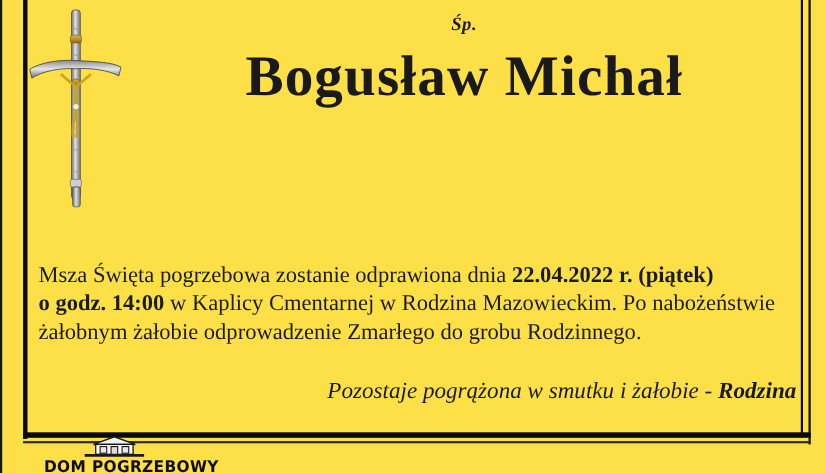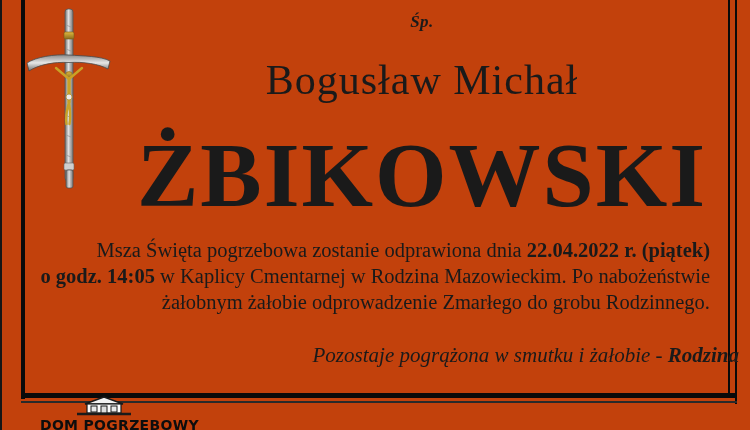--- a/index.html
+++ b/index.html
@@ -1,49 +1,49 @@
 <!DOCTYPE html>
 <html><head>
 <meta charset="utf-8">
 <style>
   html,body{margin:0;padding:0;}
   body{
     width:750px;height:430px;overflow:hidden;background:#ffffff;
     font-family:"Liberation Serif","DejaVu Serif",serif;color:#1a1a1a;
   }
-  #card{position:relative;width:750px;height:430px;background:#c2410c;}
+  #card{position:relative;width:750px;height:430px;background:#fde047;}
 
   
   .fl{position:absolute;background:#0a0a0a;}
   #edge-left-outer{left:0;top:0;width:2px;height:430px;background:#161616;}
   #frame-left{left:21px;top:0;width:4px;height:399px;}
   #frame-right-inner{left:728px;top:0;width:2px;height:398px;}
   #frame-right-outer{left:735px;top:0;width:2px;height:404px;}
   #frame-bottom-thick{left:21px;top:393px;width:716px;height:5px;}
   #frame-bottom-thin{left:21px;top:401px;width:716px;height:2px;background:#2a2a2a;}
 
   
   #crucifix{position:absolute;left:24px;top:5px;width:90px;height:190px;}
 
   
   .center-stack{position:absolute;left:112px;right:18px;text-align:center;}
   #sp{top:12px;font-size:17px;font-style:italic;font-weight:bold;letter-spacing:.5px;}
-  #first-names{top:44px;font-size:42px;font-weight:normal;line-height:1;letter-spacing:1px;white-space:nowrap;margin-top:15px;}
+  #first-names{top:44px;font-size:52px;font-weight:bold;line-height:1;letter-spacing:1px;white-space:nowrap;}
   #surname{top:129px;font-size:92px;font-weight:bold;line-height:1;letter-spacing:2px;white-space:nowrap;}
 
   
   #announcement{
     position:absolute;left:35px;right:40px;top:237px;
-    text-align:right;font-size:20.5px;line-height:26px;
+    text-align:left;font-size:20.5px;line-height:26px;
   }
   #announcement .b, #closing .b{font-weight:bold;}
 
   
   #closing{
-    position:absolute;left:40px;right:11px;top:343px;
+    position:absolute;left:40px;right:26px;top:343px;
     text-align:right;font-style:italic;font-size:21px;
   }
 
   
   #logo{position:absolute;left:40px;top:396px;width:128px;text-align:center;}
   #logo-icon{display:block;margin:0 auto;}
   #logo-name{
     margin-top:0;font-family:"DejaVu Sans","Liberation Sans",sans-serif;
     font-weight:bold;font-size:14px;letter-spacing:.3px;white-space:nowrap;
     color:#0d0d0d;transform:scaleY(1.05);
@@ -92,25 +92,24 @@
 
     <circle cx="45" cy="70" r="3.4" fill="url(#goldg)" stroke="#7a5c12" stroke-width="0.6"></circle>
     <path d="M45,74 L32,63 M45,74 L58,63" stroke="#c9a227" stroke-width="2.4" stroke-linecap="round" fill="none"></path>
     <path d="M45,74 L45,97" stroke="#c9a227" stroke-width="3.4" stroke-linecap="round" fill="none"></path>
     <circle cx="45" cy="92" r="3" fill="#ececec" stroke="#b08d2f" stroke-width="0.8"></circle>
     <path d="M45,97 C43,105 41,111 42.5,119 M45,97 C46,105 47,111 45.5,119" stroke="#c9a227" stroke-width="2.4" stroke-linecap="round" fill="none"></path>
   </svg>
 
   <div class="center-stack" id="sp">Śp.</div>
   <div class="center-stack" id="first-names">Bogusław Michał</div>
-  <div class="center-stack" id="surname">ŻBIKOWSKI</div>
 
   <div id="announcement">
     <div><span>Msza Święta pogrzebowa zostanie odprawiona dnia </span><span class="b">22.04.2022 r. (piątek)</span></div>
-    <div><span class="b">o godz. 14:05</span><span> w Kaplicy Cmentarnej w Rodzina Mazowieckim. Po nabożeństwie</span></div>
+    <div><span class="b">o godz. 14:00</span><span> w Kaplicy Cmentarnej w Rodzina Mazowieckim. Po nabożeństwie</span></div>
     <div><span>żałobnym żałobie odprowadzenie Zmarłego do grobu Rodzinnego.</span></div>
   </div>
 
   <div id="closing"><span>Pozostaje pogrążona w smutku i żałobie - </span><span class="b">Rodzina</span></div>
 
   <div id="logo">
     <svg id="logo-icon" width="58" height="21" viewBox="0 0 58 21">
       <path d="M29,1 L10,8 L48,8 Z" fill="#f2f2f2" stroke="#1a1a1a" stroke-width="1.4"></path>
       <rect x="12" y="8" width="34" height="9" fill="#fbfbfb" stroke="#1a1a1a" stroke-width="1.2"></rect>
       <rect x="16" y="10" width="6" height="6" fill="#e8e8e8" stroke="#1a1a1a" stroke-width="1"></rect>

